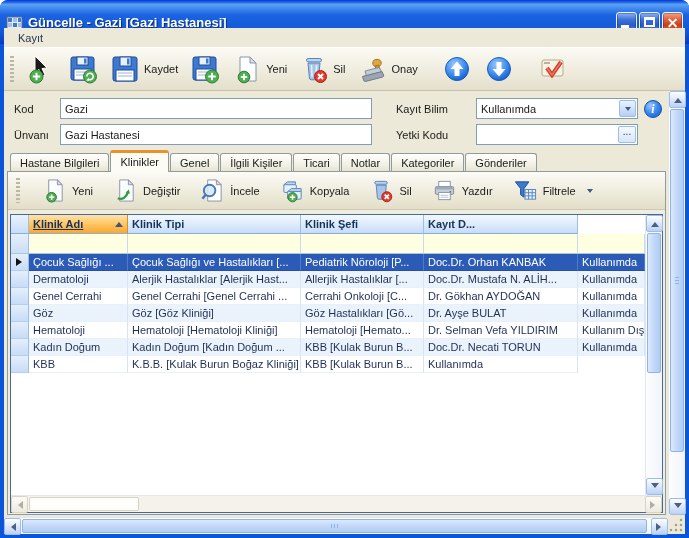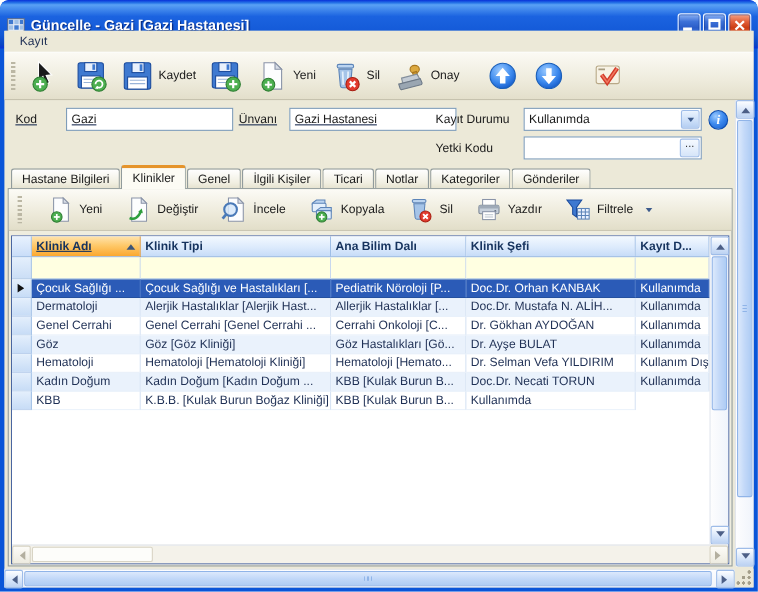--- a/index.html
+++ b/index.html
@@ -33,21 +33,21 @@
     background:linear-gradient(180deg,#FBFAF4 0%,#EEEBDC 60%,#E3DFCB 100%); border-top:1px solid #fff; border-bottom:1px solid #C6C2AE; }
   .grip { width:4px; height:70%; margin-right:4px; background:repeating-linear-gradient(180deg,#BBB7A4 0 2px,transparent 2px 4px); }
   .tbtn { display:flex; align-items:center; gap:4px; background:transparent; border:none; padding:2px 4px; cursor:default; }
   .tlabel { font-size:11px; color:#1a1a1a; }
   .ic30 { width:30px; height:30px; }
   .ic24 { width:25px; height:25px; }
   .sp { width:8px; }
 
   
   .form-panel { height:58px; display:flex; padding:7px 6px 4px 10px; gap:24px; }
-  .form-col-left { width:358px; display:flex; gap:5px;text-decoration:underline; }
+  .form-col-left { width:358px; display:flex; flex-direction:column; gap:5px; }
   .form-col-right { flex:1; display:flex; flex-direction:column; gap:5px; }
   .frow { display:flex; align-items:center; height:21px; }
   .flabel { width:46px; color:#1a1a1a; }
   .flabel.wide { width:80px; }
   .tinput { flex:1; height:21px; border:1px solid #7F9DB9; background:#fff; padding:0 4px; font:11px "Liberation Sans",sans-serif; color:#1a1a1a; }
   .combo { flex:1; height:21px; border:1px solid #7F9DB9; background:#fff; display:flex; align-items:center; }
   .combo .cval { flex:1; padding:0 4px; color:#1a1a1a; }
   .combo-btn { width:17px; height:17px; margin:1px; border:1px solid #9EBCE8; border-radius:2px;
     background:linear-gradient(180deg,#EAF3FE 0%,#CBDEF8 60%,#B4CEF2 100%); display:flex; align-items:center; justify-content:center; }
   .info-btn { width:18px; height:18px; margin-left:6px; border-radius:50%; border:1px solid #0F4FB0; flex:0 0 auto;
@@ -299,21 +299,21 @@
               <span class="flabel">Kod</span>
               <input class="tinput" type="text" value="Gazi" style="">
             </div>
             <div class="frow">
               <span class="flabel">Ünvanı</span>
               <input class="tinput" type="text" value="Gazi Hastanesi" style="">
             </div>
           </div>
           <div class="form-col-right">
             <div class="frow">
-              <span class="flabel wide">Kayıt Durumu</span>
+              <span class="flabel wide">Kayıt Bilim</span>
               <div class="combo">
                 <span class="cval">Kullanımda</span>
                 <span class="combo-btn">
                     <span class="t-down-s"></span>
                   </span>
               </div>
               <span class="info-btn">i</span>
             </div>
             <div class="frow">
               <span class="flabel wide">Yetki Kodu</span>
@@ -428,21 +428,20 @@
               <div class="grid-body">
                 <div class="grid-table">
 
                   <div class="grow">
                     <div class="hcell selcol"></div>
                     <div class="hcell sorted">
                       <span>Klinik Adı</span>
                       <span class="sort-arrow"></span>
                     </div>
                     <div class="hcell">Klinik Tipi</div>
-                    <div class="hcell">Ana Bilim Dalı</div>
                     <div class="hcell">Klinik Şefi</div>
                     <div class="hcell">Kayıt D...</div>
                   </div>
 
                   <div class="grow">
                     <div class="fcell selcol"></div>
                     <div class="fcell"></div>
                     <div class="fcell"></div>
                     <div class="fcell"></div>
                     <div class="fcell"></div>

